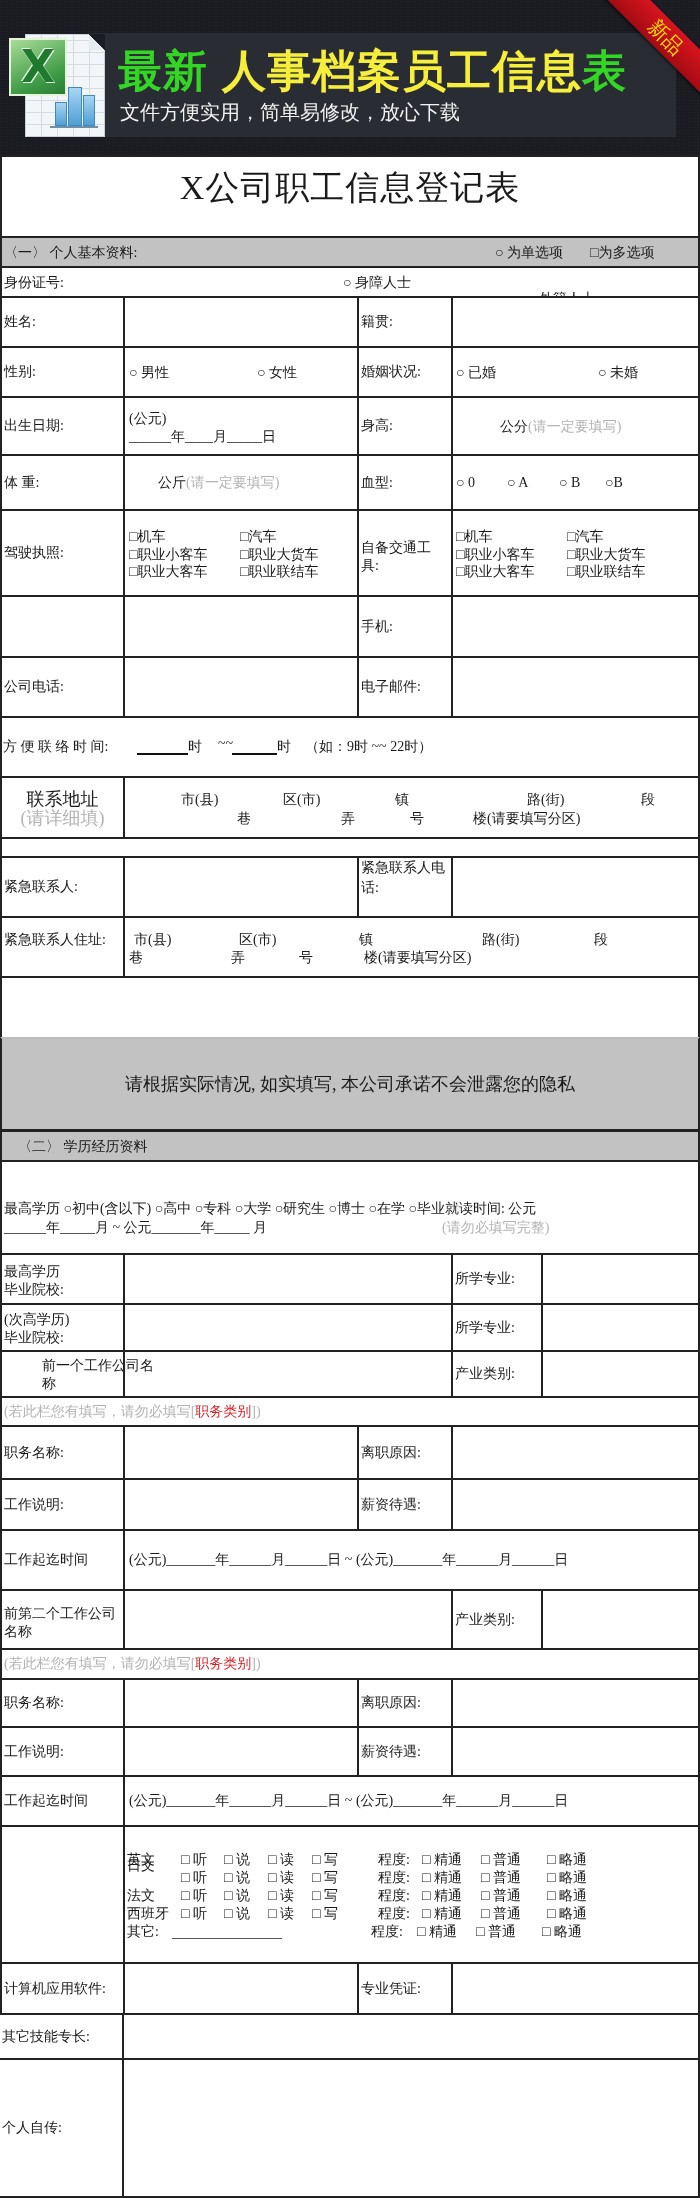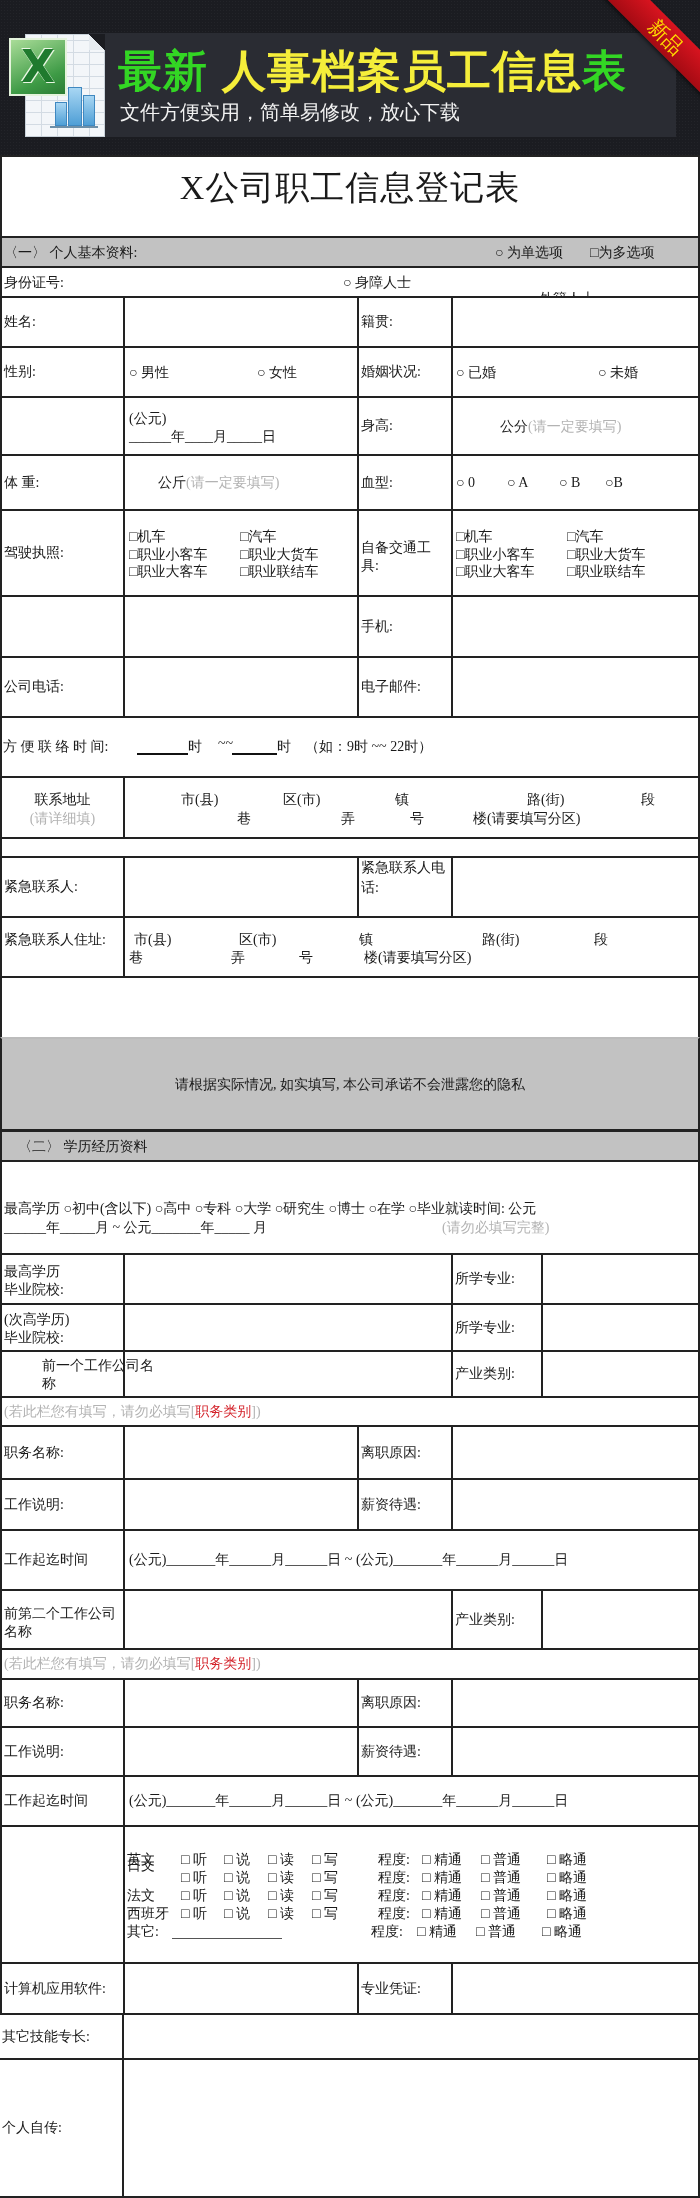--- a/index.html
+++ b/index.html
@@ -26,21 +26,21 @@
 .nol{border-left:none;}
 .cell{position:absolute;top:0;bottom:0;box-sizing:border-box;}
 .bl{border-left:2px solid #222;}
 .lab{display:flex;align-items:center;padding-left:2px;font-size:14px;white-space:nowrap;}
 .t{position:absolute;white-space:nowrap;font-size:14px;line-height:17px;}
 .hint{color:#b3b3b3;}
 .red{color:#d4232b;}
 .form-title{position:absolute;left:0;right:0;top:11px;text-align:center;font-size:34px;line-height:40px;letter-spacing:1px;}
 .blank{position:absolute;height:15px;border-bottom:2px solid #111;}
 .uline{position:absolute;height:14px;border-bottom:1px solid #555;}
-.center-text{position:absolute;left:0;right:0;text-align:center;font-size:14px;line-height:17px;white-space:nowrap;}
+.center-text{position:absolute;left:0;right:0;text-align:center;font-size:18px;line-height:17px;white-space:nowrap;}
 .fill{position:absolute;}
 </style>
 </head>
 <body>
 
 <div class="hdr">
   <div class="hdr-panel"></div>
   <div>
     <div class="xl-doc"></div>
     <div class="xl-fold2"></div>
@@ -92,20 +92,21 @@
     <span class="t" style="left:132px;top:16px;">○  女性</span>
   </div>
   <div class="cell bl lab" style="left:355px;width:94px;">婚姻状况:</div>
   <div class="cell bl" style="left:449px;width:247px;">
     <span class="t" style="left:3px;top:16px;">○  已婚</span>
     <span class="t" style="left:145px;top:16px;">○  未婚</span>
   </div>
 </div>
 
 <div class="row" style="top:396px;height:60px;">
+  <div class="cell lab" style="left:0;width:121px;">出生日期:</div>
   <div class="cell bl" style="left:121px;width:234px;">
     <span class="t" style="left:4px;top:12px;">(公元)</span>
     <span class="t" style="left:4px;top:30px;">______年____月_____日</span>
   </div>
   <div class="cell bl lab" style="left:355px;width:94px;">身高:</div>
   <div class="cell bl" style="left:449px;width:200px;padding-left:29px;">
     <span class="t" style="left:47px;top:20px;"><span>公分</span><span class="hint">(请一定要填写)</span></span>
   </div>
 </div>
 

